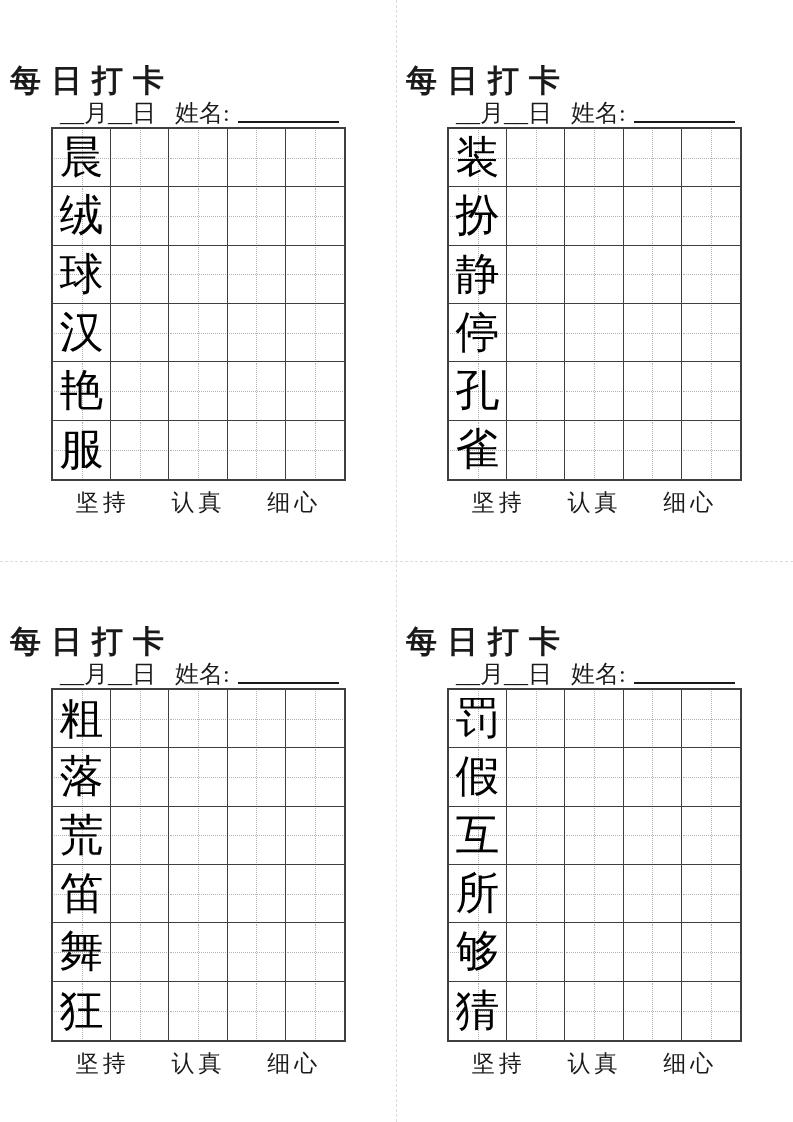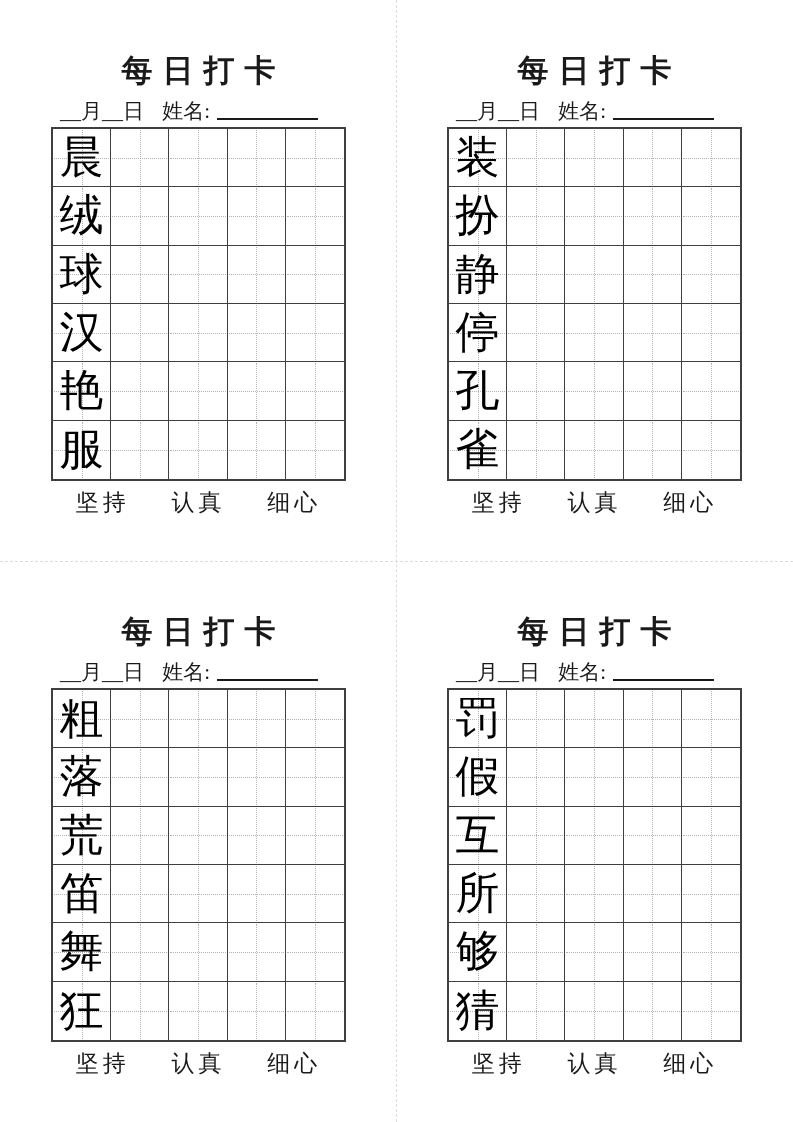--- a/index.html
+++ b/index.html
@@ -15,25 +15,25 @@
     font-family:"Liberation Serif",serif;color:var(--ink);overflow:hidden;
   }
   .cut-v{position:absolute;left:396px;top:0;height:1122px;width:0;border-left:1px dashed var(--cut);}
   .cut-h{position:absolute;top:561px;left:0;width:793px;height:0;border-top:1px dashed var(--cut);}
   .card{position:absolute;width:397px;height:561px;}
   .card.tl{left:0;top:0}
   .card.tr{left:396px;top:0}
   .card.bl{left:0;top:561px}
   .card.br{left:396px;top:561px}
   .title{
-    position:absolute;top:50px;left:0;right:0;margin:0;text-align:center;
+    position:absolute;top:60px;left:0;right:0;margin:0;
     font-size:31px;font-weight:600;letter-spacing:10px;text-indent:10px;color:var(--ink);
   }
   .meta{
-    position:absolute;top:97px;left:60px;right:20px;font-size:21px;white-space:nowrap;color:var(--ink);
+    position:absolute;top:97px;left:60px;right:20px;font-size:24px;white-space:nowrap;color:var(--ink);
   }
   .meta .name-label{margin-left:13px;}
   .name-blank{
     display:inline-block;width:101px;height:2px;background:var(--ink);vertical-align:-2px;margin-left:2px;
   }
   .grid{
     position:absolute;left:51px;top:127px;width:295px;height:354px;box-sizing:border-box;
     border:2px solid var(--line);display:grid;
     grid-template-columns:repeat(5,1fr);grid-template-rows:repeat(6,1fr);
   }

